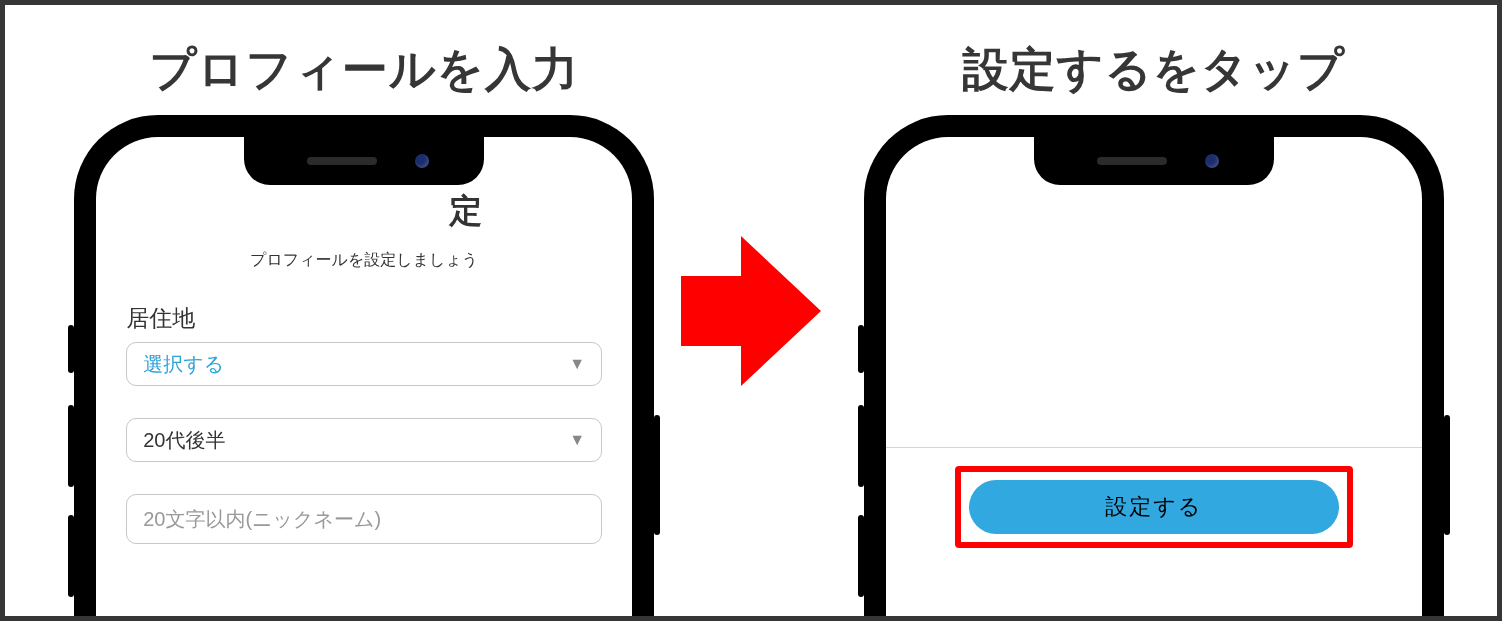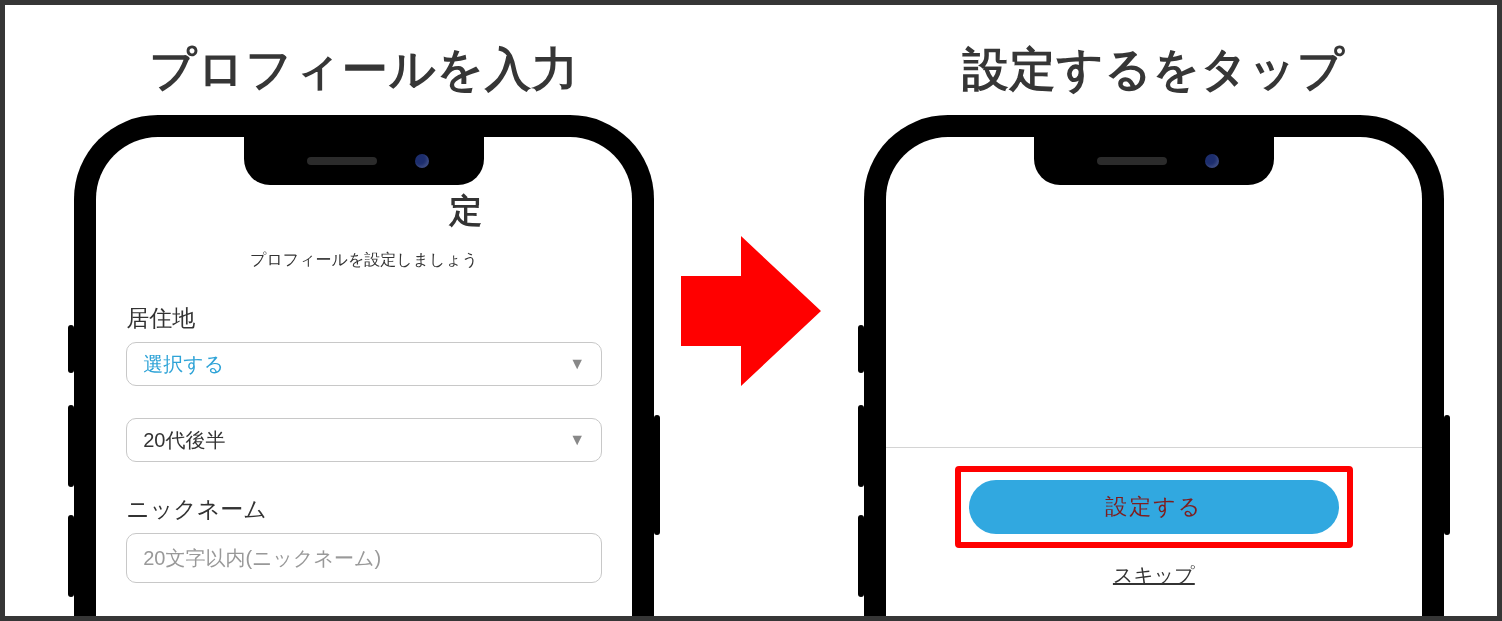--- a/index.html
+++ b/index.html
@@ -25,21 +25,21 @@
     .subtext { text-align:center; margin-top:16px; font-size:16px; }
     .field-group { margin-top:32px; }
     .field-label { font-size:23px; margin-bottom:8px; }
     .select-box { height:44px; border:1px solid #c8c8c8; border-radius:10px; display:flex; align-items:center; justify-content:space-between; padding:0 16px; font-size:20px; color:#333; background:#fff; }
     .select-box.placeholder { color:#2ea3d7; }
     .chev { color:#888; font-size:16px; }
     .text-input { height:50px; border:1px solid #c8c8c8; border-radius:10px; display:flex; align-items:center; padding:0 16px; font-size:20px; color:#999; }
     .right-screen-content { position:relative; height:100%; }
     .footer-bar { position:absolute; left:0; right:0; top:310px; border-top:1px solid #d4d4d4; background:#fff; padding:26px 50px 0 50px; text-align:center; }
     .highlight-ring { border:6px solid #ff0000; border-radius:4px; padding:8px; margin:-8px; display:inline-block; }
-    .cta-btn { background:#31a8e0; color:#7f1d1d; font-size:22px; border-radius:999px; width:370px; height:54px; display:flex; align-items:center; justify-content:center; letter-spacing:2px; }
+    .cta-btn { background:#31a8e0; color:#000000; font-size:22px; border-radius:999px; width:370px; height:54px; display:flex; align-items:center; justify-content:center; letter-spacing:2px; }
     .skip-link { margin-top:22px; font-size:20px; text-decoration:underline; color:#333; display:inline-block; }
     .arrow { position:absolute; left:50%; top:50%; transform:translate(-50%,-50%); }
     .arrow svg { display:block; }
   </style>
 </head>
 <body>
 
 <div class="frame">
 
   <div class="panel left">
@@ -68,21 +68,20 @@
             </div>
 
             <div class="field-group">
               <div class="select-box">
                 <span>20代後半</span>
                 <span class="chev">▼</span>
               </div>
             </div>
 
             <div class="field-group">
-              <div class="field-label">ニックネーム</div>
               <div class="text-input">
                 <span>20文字以内(ニックネーム)</span>
               </div>
             </div>
 
           </div>
         </div>
       </div>
     </div>
   </div>
@@ -104,23 +103,20 @@
         <div class="phone-screen">
           <div class="notch">
             <div class="speaker"></div>
             <div class="camera"></div>
           </div>
           <div class="right-screen-content">
             <div class="footer-bar">
               <span class="highlight-ring">
                 <div class="cta-btn">設定する</div>
               </span>
-              <div>
-                <span class="skip-link">スキップ</span>
-              </div>
             </div>
           </div>
         </div>
       </div>
     </div>
   </div>
 
 </div>
 
 </body></html>

